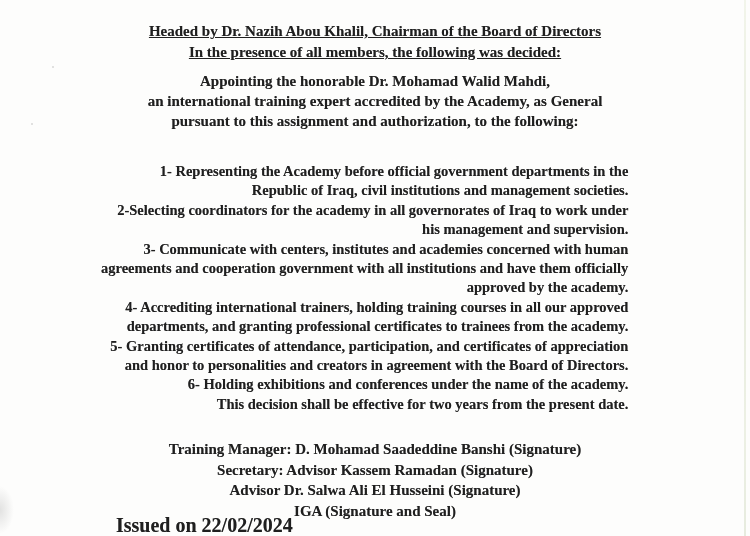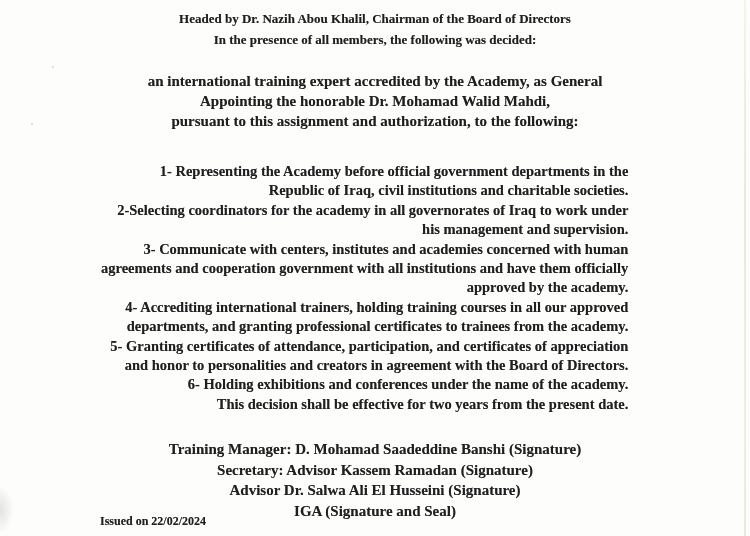--- a/index.html
+++ b/index.html
@@ -18,23 +18,24 @@
     color: #1f1f1f;
     text-shadow: 0 0 0.5px rgba(30,30,30,0.45);
   }
   .centered-block {
     position: absolute;
     left: 0;
     width: 750px;
     text-align: center;
   }
   .header-block {
-    top: 8px;
-    font-size: 13px;
+    top: 21px;
+    font-size: 15px;
     line-height: 21px;
+    text-decoration: underline;
   }
   .intro-block {
     top: 71px;
     font-size: 15px;
     line-height: 20px;
   }
   .list-block {
     position: absolute;
     top: 162px;
     left: 101px;
@@ -46,22 +47,22 @@
   .effective-line {
   }
   .signatures-block {
     top: 439px;
     font-size: 15px;
     line-height: 20.5px;
   }
   .issued-line {
     position: absolute;
     top: 514px;
-    left: 100px;
-    font-size: 12px;
+    left: 116px;
+    font-size: 20px;
   }
   
   .scan-edge-line {
     position: absolute;
     top: 0;
     right: 4px;
     width: 2px;
     height: 536px;
     background: linear-gradient(#eef2e4, #dde4d0 40%, #e7ecdc 80%, #dfe5d4);
     opacity: 0.75;
@@ -89,29 +90,29 @@
 <body>
 
 <div class="page">
 
   <div class="centered-block header-block">
     <div class="line">Headed by Dr. Nazih Abou Khalil, Chairman of the Board of Directors</div>
     <div class="line">In the presence of all members, the following was decided:</div>
   </div>
 
   <div class="centered-block intro-block">
+    <div class="line">Appointing the honorable Dr. Mohamad Walid Mahdi,</div>
     <div class="line">an international training expert accredited by the Academy, as General</div>
-    <div class="line">Appointing the honorable Dr. Mohamad Walid Mahdi,</div>
     <div class="line">pursuant to this assignment and authorization, to the following:</div>
   </div>
 
   <div class="list-block">
     <div>
       <div class="line">1- Representing the Academy before official government departments in the</div>
-      <div class="line">Republic of Iraq, civil institutions and charitable societies.</div>
+      <div class="line">Republic of Iraq, civil institutions and management societies.</div>
     </div>
     <div>
       <div class="line">2-Selecting coordinators for the academy in all governorates of Iraq to work under</div>
       <div class="line">his management and supervision.</div>
     </div>
     <div>
       <div class="line">3- Communicate with centers, institutes and academies concerned with human</div>
       <div class="line">agreements and cooperation government with all institutions and have them officially</div>
       <div class="line">approved by the academy.</div>
     </div>

